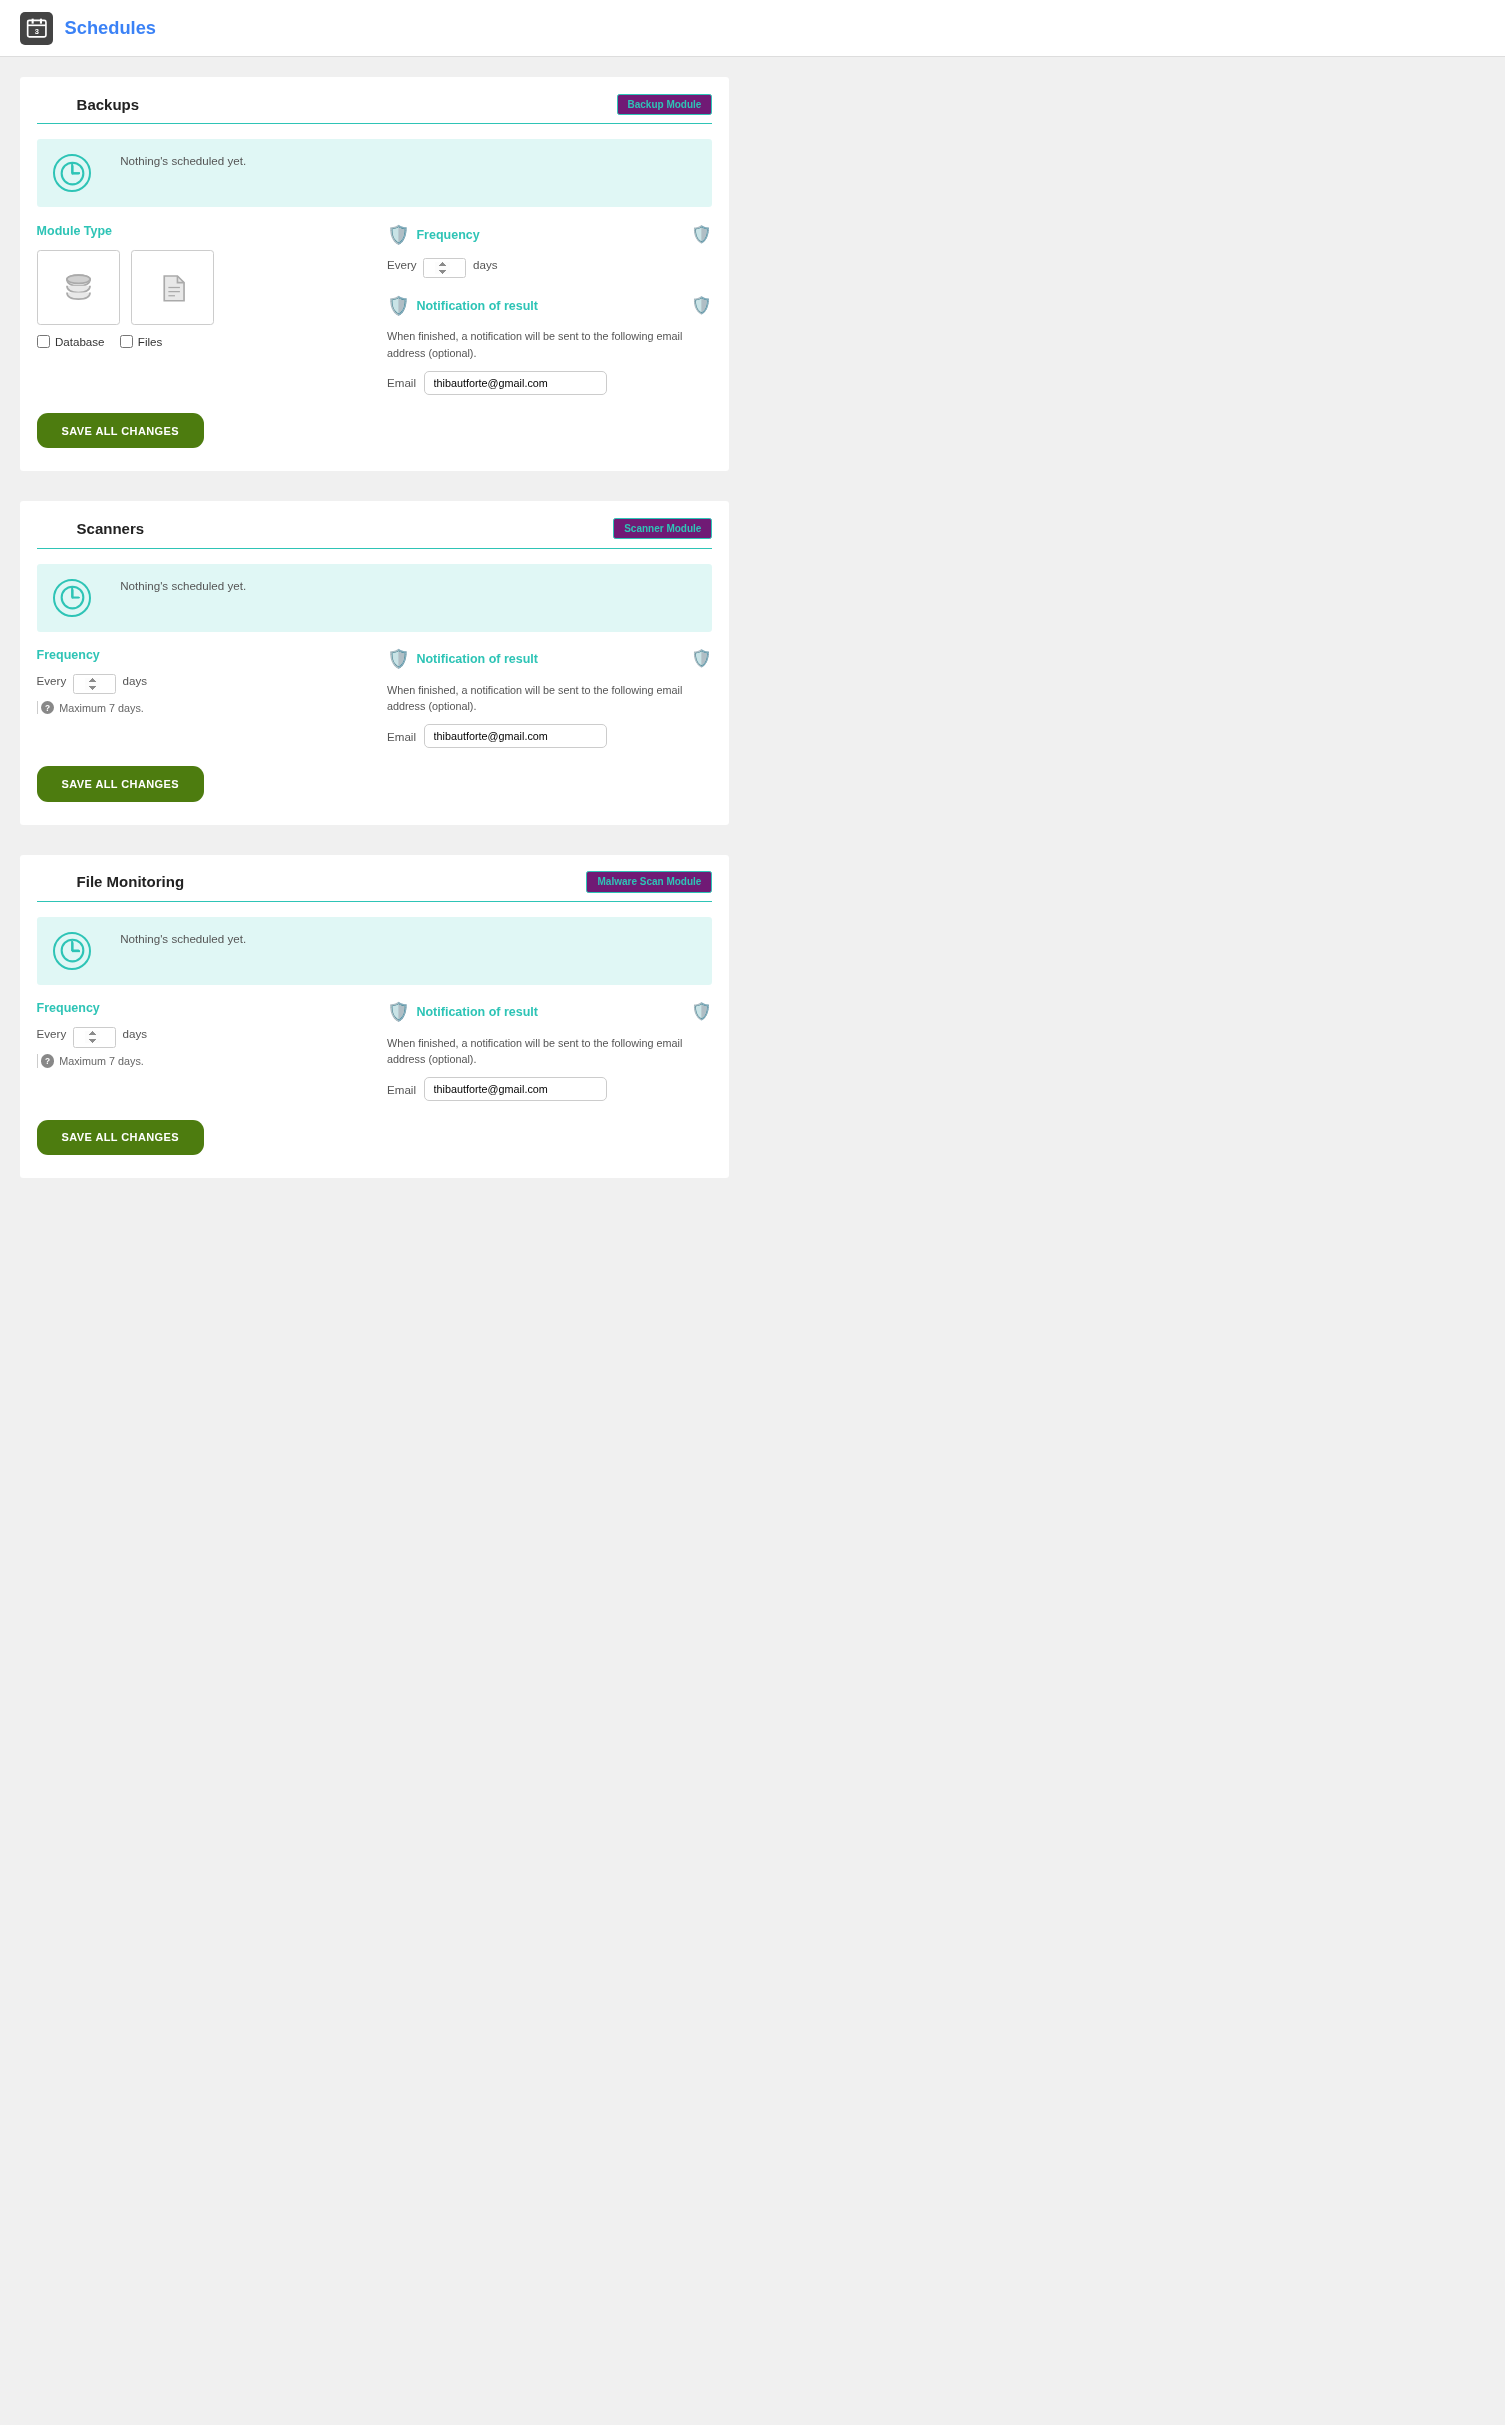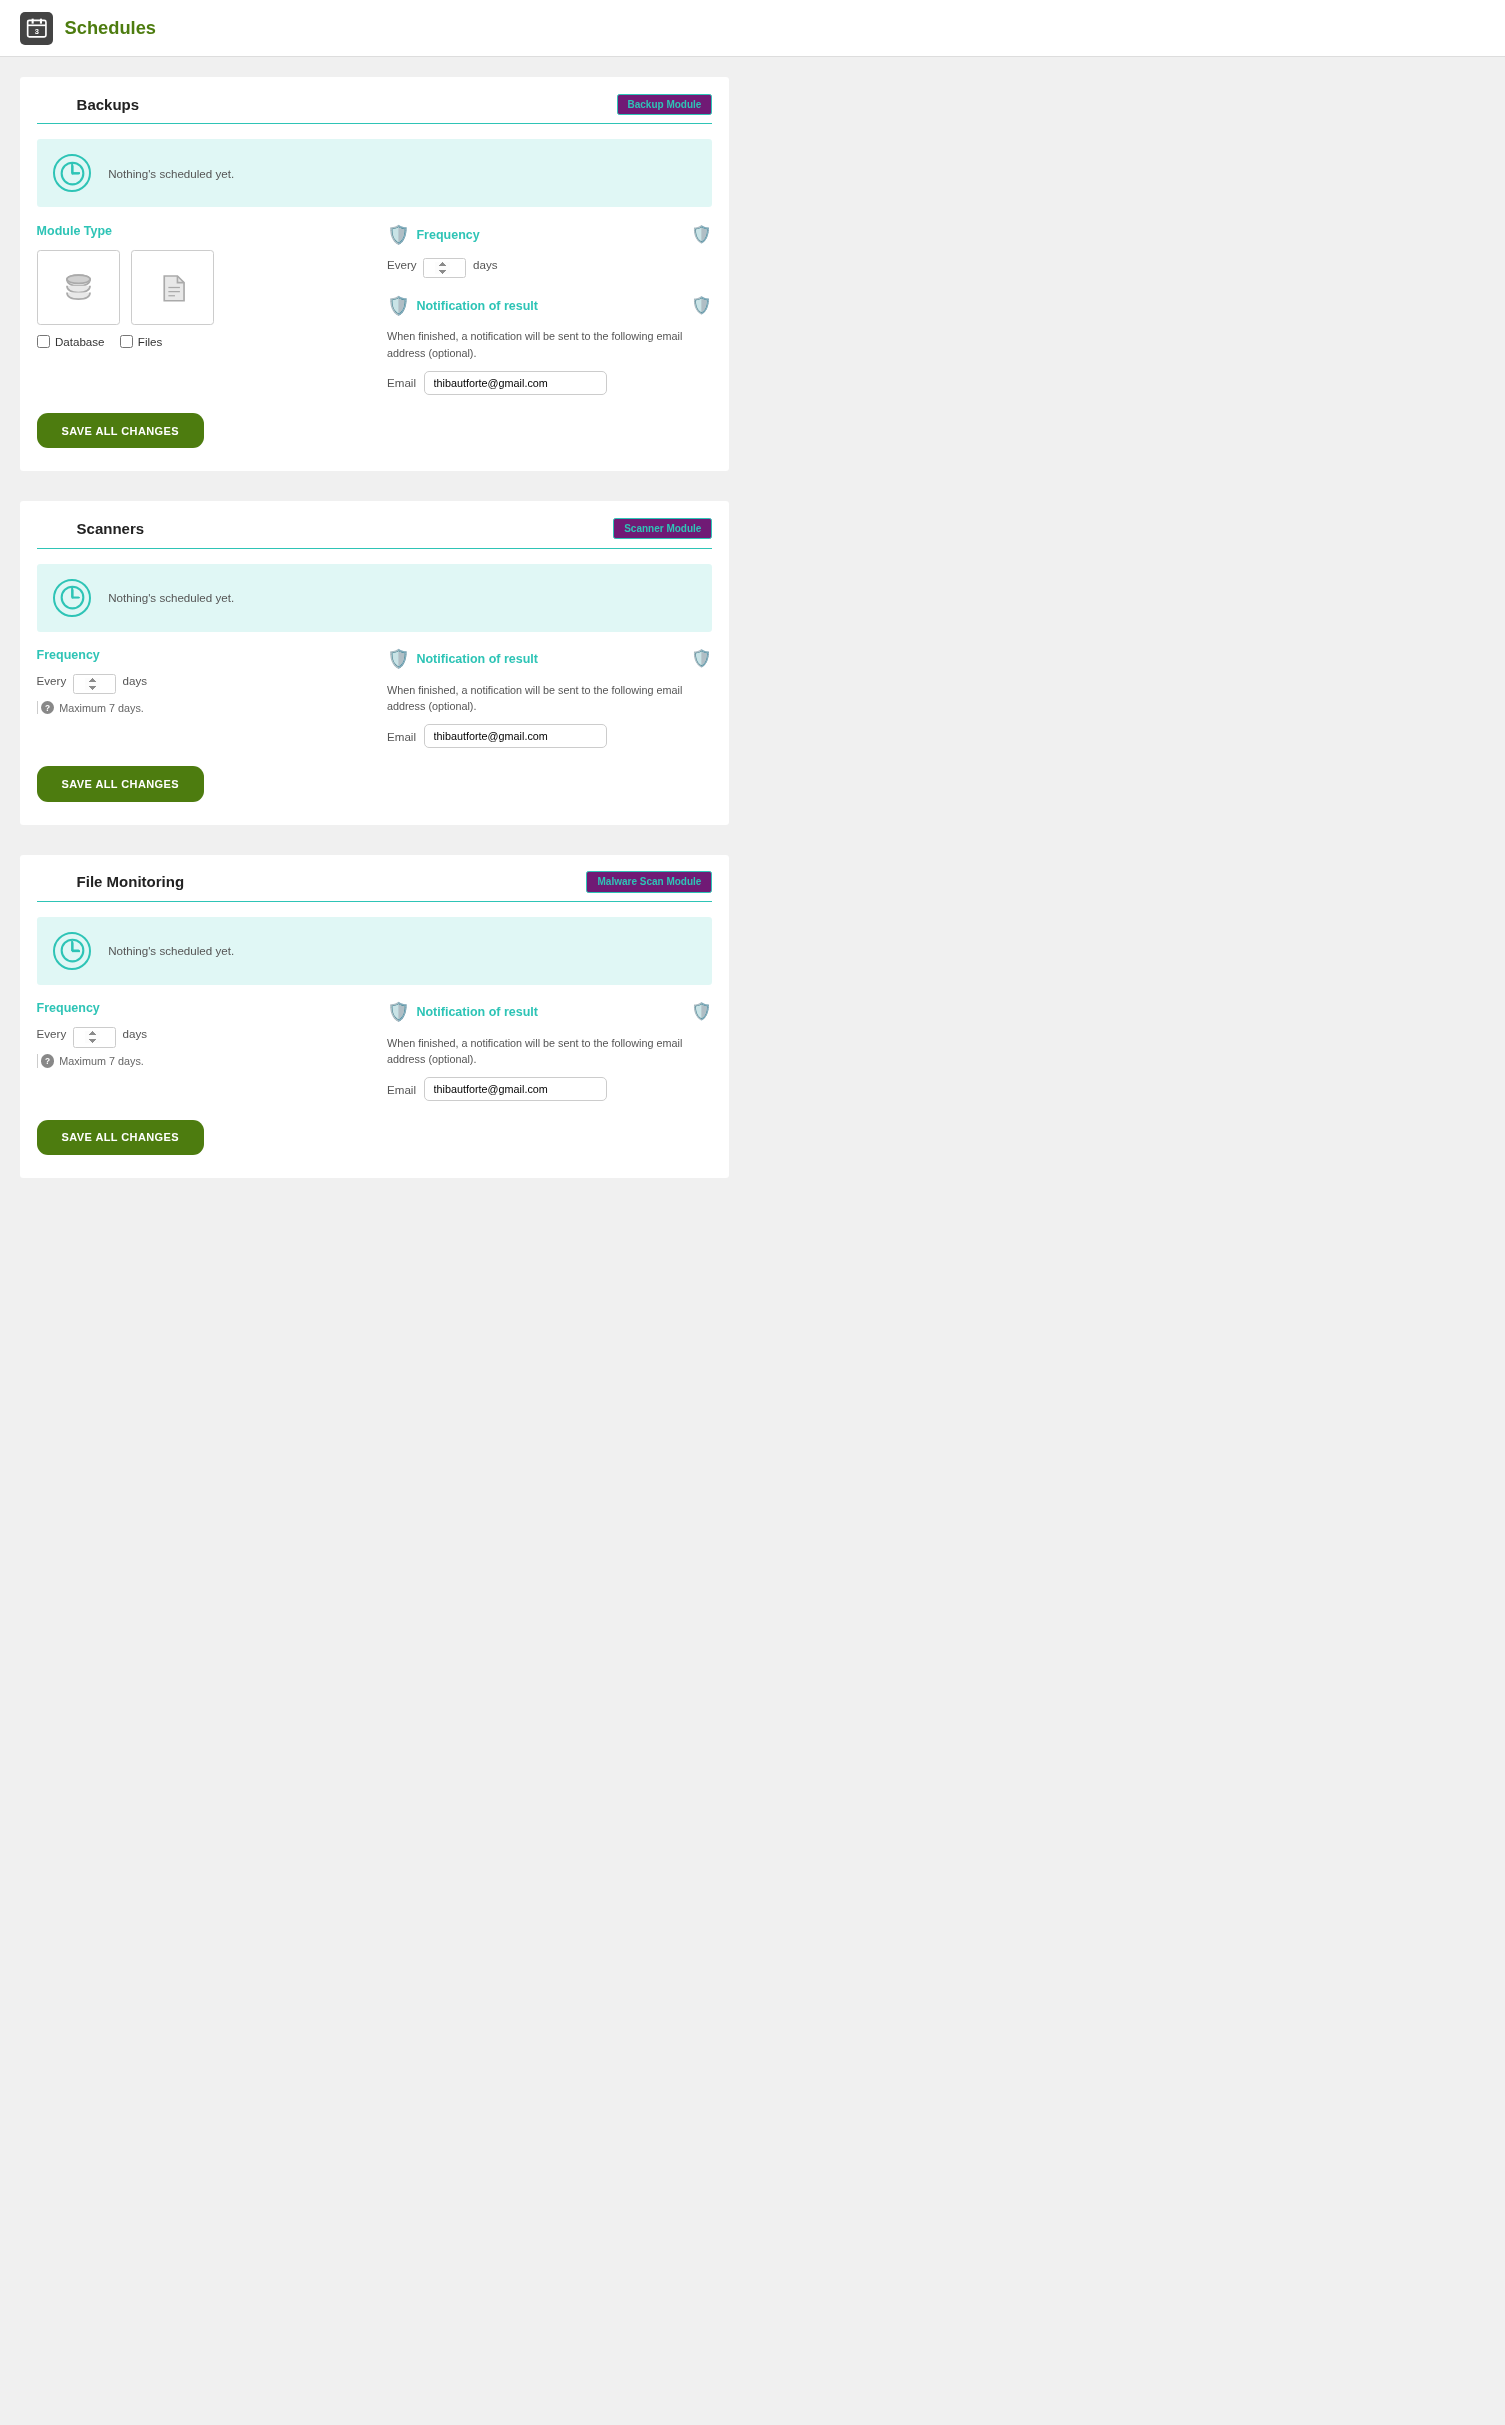--- a/index.html
+++ b/index.html
@@ -13,21 +13,21 @@
       gap: 11.6px;
       border-bottom: 0.8px solid #ddd;
     }
     .page-header-icon {
       width: 33px; height: 33px;
       background: #444;
       border-radius: 5px;
       display: flex; align-items: center; justify-content: center;
       color: #fff; font-size: 15px;
     }
-    .page-title { font-size: 18.3px; font-weight: 600; color: #4d7c0f; }
+    .page-title { font-size: 18.3px; font-weight: 600; color: #3b82f6; }
 
     .main-content { padding: 20px 20px; max-width: 749px; }
 
     .section { background: #fff; margin-bottom: 30px; padding: 16.6px 16.6px 23px; border-radius: 3.3px; }
 
     .section-header {
       display: flex; align-items: center; justify-content: space-between;
       border-bottom: 1.7px solid #2ec4b6;
       padding-bottom: 8.3px;
       margin-bottom: 15px;
@@ -42,22 +42,21 @@
       font-size: 10px;
       font-weight: 600;
       cursor: pointer;
     }
 
     .nothing-scheduled {
       background: #e0f7f5;
       border-radius: 3.3px;
       padding: 15px 16.6px;
       display: flex;
-      align-items: center;
-      gap: 17px;
+      gap: 29px;
       margin-bottom: 16.6px;
     }
     .clock-icon {
       width: 38px; height: 38px;
       border: 2.5px solid #2ec4b6;
       border-radius: 50%;
       display: flex; align-items: center; justify-content: center;
       flex-shrink: 0;
       position: relative;
     }

